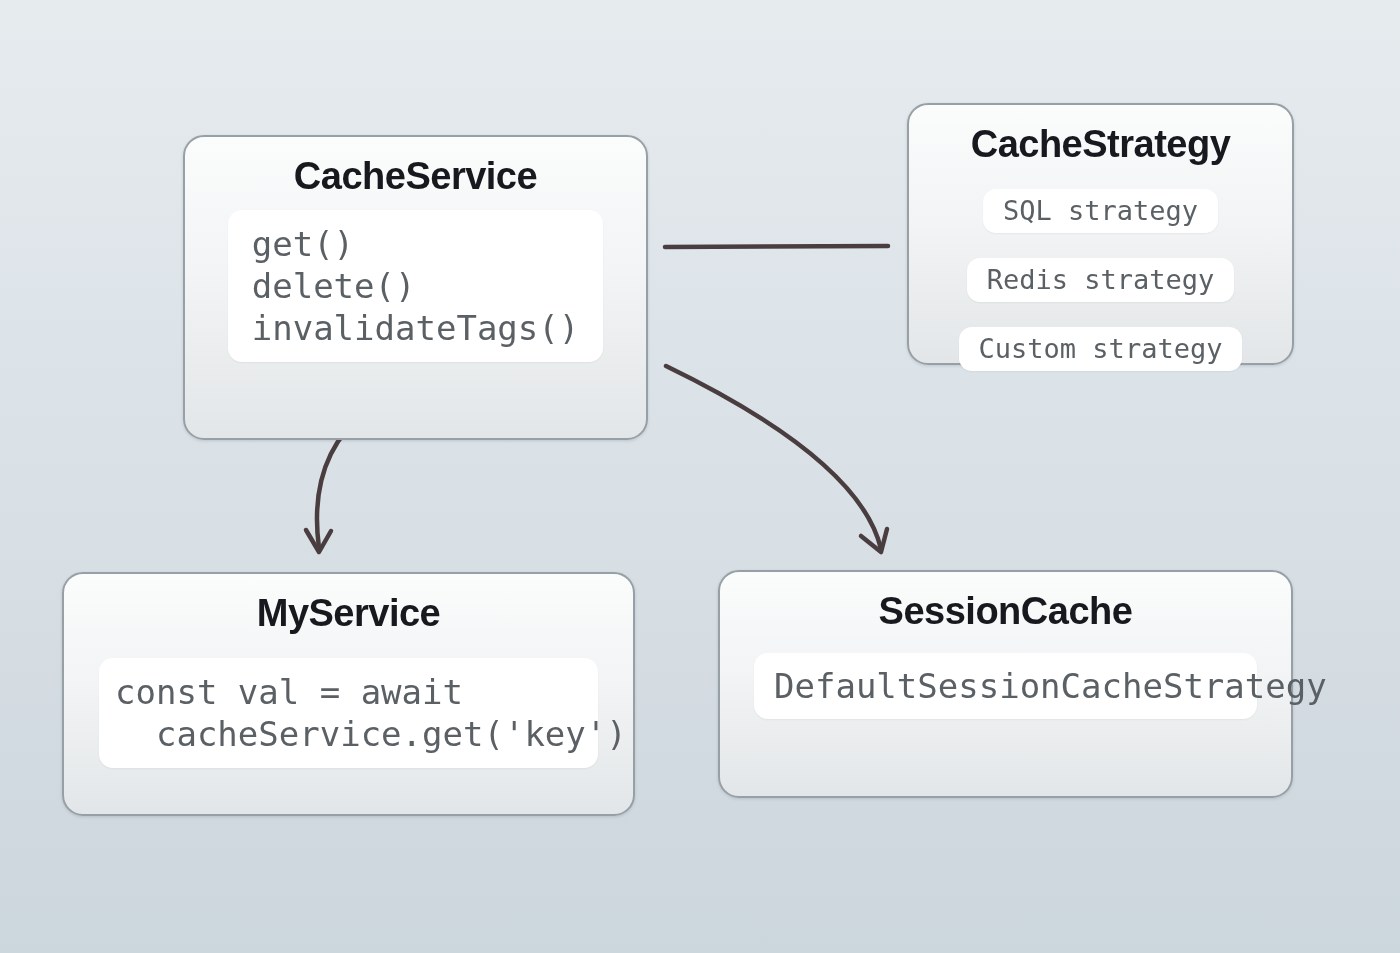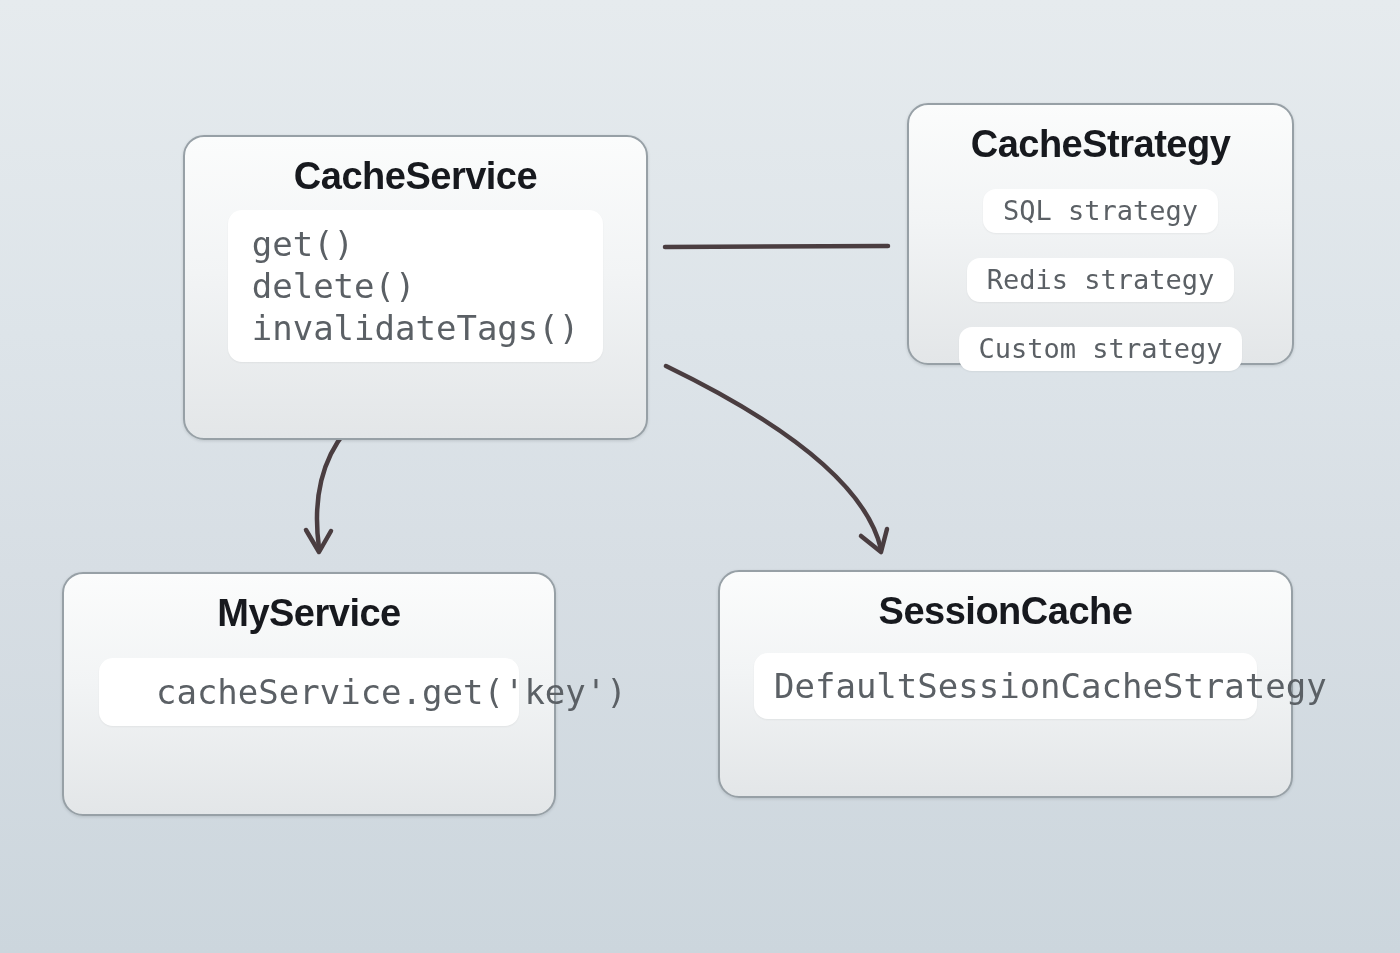--- a/index.html
+++ b/index.html
@@ -105,23 +105,24 @@
 
   <div class="node" style="left:907px; top:103px; width:387px; height:262px;">
     <div class="node-title">CacheStrategy</div>
     <div class="pill-stack">
       <div class="pill">SQL strategy</div>
       <div class="pill">Redis strategy</div>
       <div class="pill">Custom strategy</div>
     </div>
   </div>
 
-  <div class="node" style="left:62px; top:572px; width:494px; height:244px;">
+  <div class="node" style="left:62px; top:572px; width:573px; height:244px;">
     <div class="node-title">MyService</div>
     <div class="code-box snippet-box">
+      <div class="code-line">const val = await</div>
       <div class="code-line">  cacheService.get('key')</div>
     </div>
   </div>
 
   <div class="node" style="left:718px; top:570px; width:575px; height:228px;">
     <div class="node-title">SessionCache</div>
     <div class="code-box strategy-box">
       <div class="code-line">DefaultSessionCacheStrategy</div>
     </div>
   </div>

